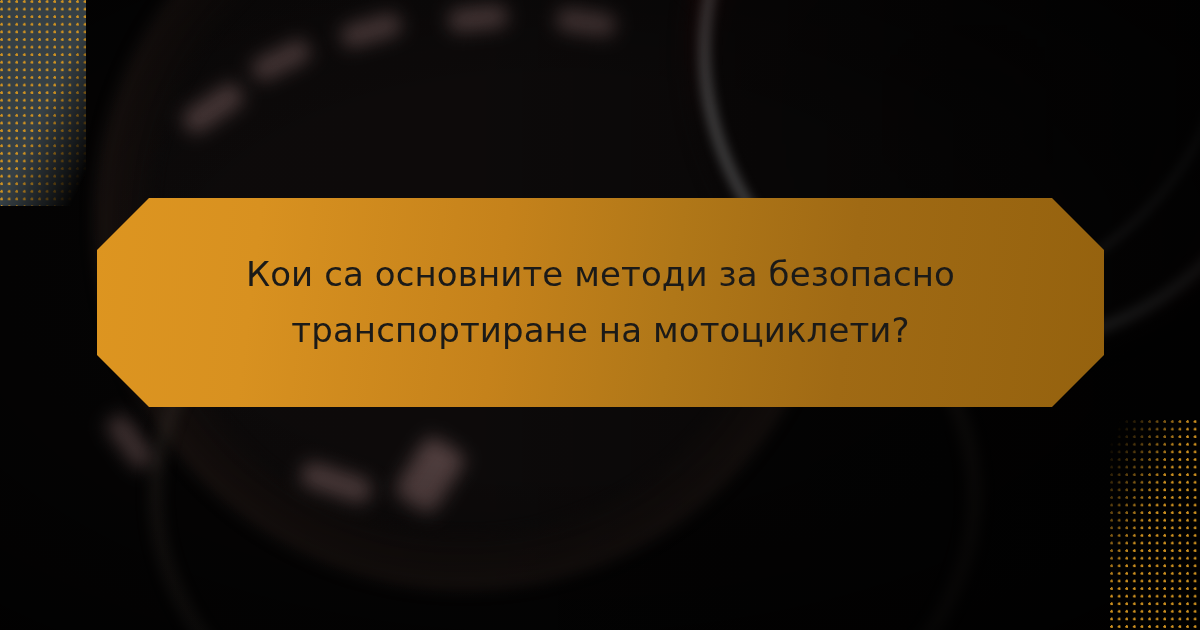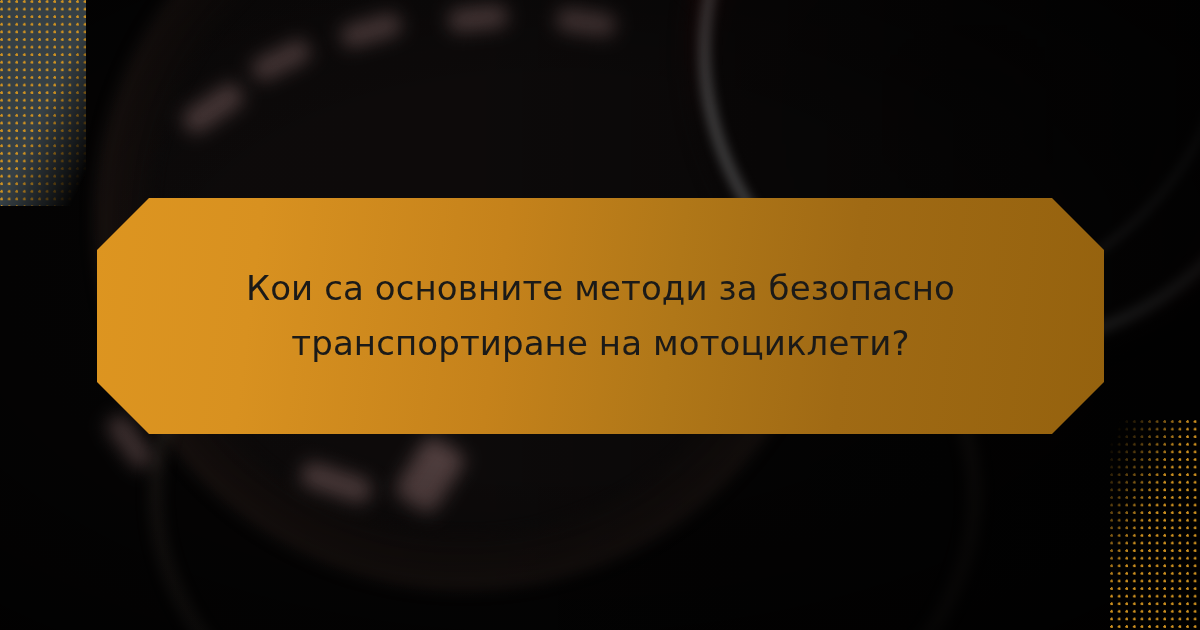--- a/index.html
+++ b/index.html
@@ -194,21 +194,21 @@
     -webkit-mask-image: linear-gradient(295deg, rgba(0,0,0,1) 0%, rgba(0,0,0,1) 55%, rgba(0,0,0,0) 95%);
     mask-image: linear-gradient(295deg, rgba(0,0,0,1) 0%, rgba(0,0,0,1) 55%, rgba(0,0,0,0) 95%);
   }
 
   
   #banner {
     position: absolute;
     left: 97px;
     top: 198px;
     width: 1007px;
-    height: 236px;
+    height: 209px;
     background: linear-gradient(97deg,
         #dd9520 0%,
         #d89120 16%,
         #c5821b 40%,
         #b07718 57%,
         #a06a14 74%,
         #95620e 100%);
     clip-path: polygon(
       52px 0,
       calc(100% - 52px) 0,

